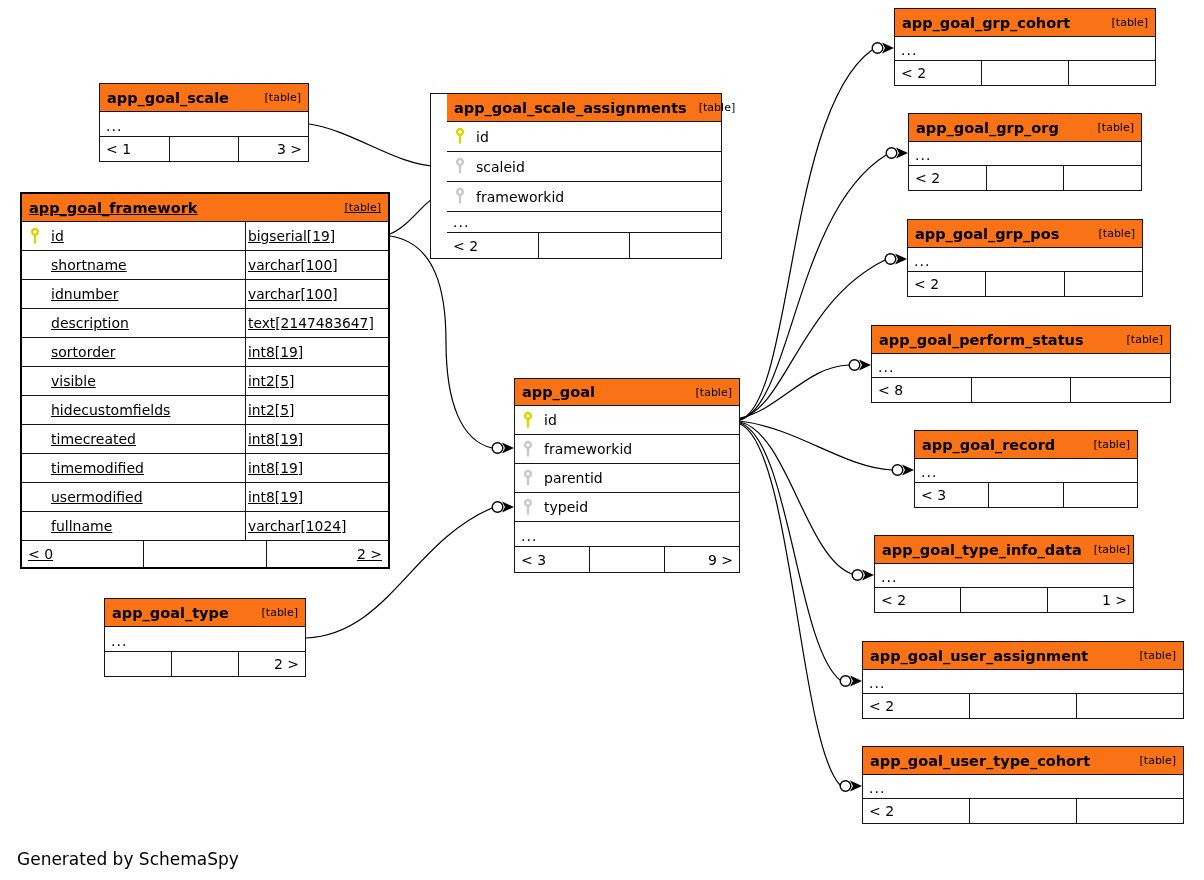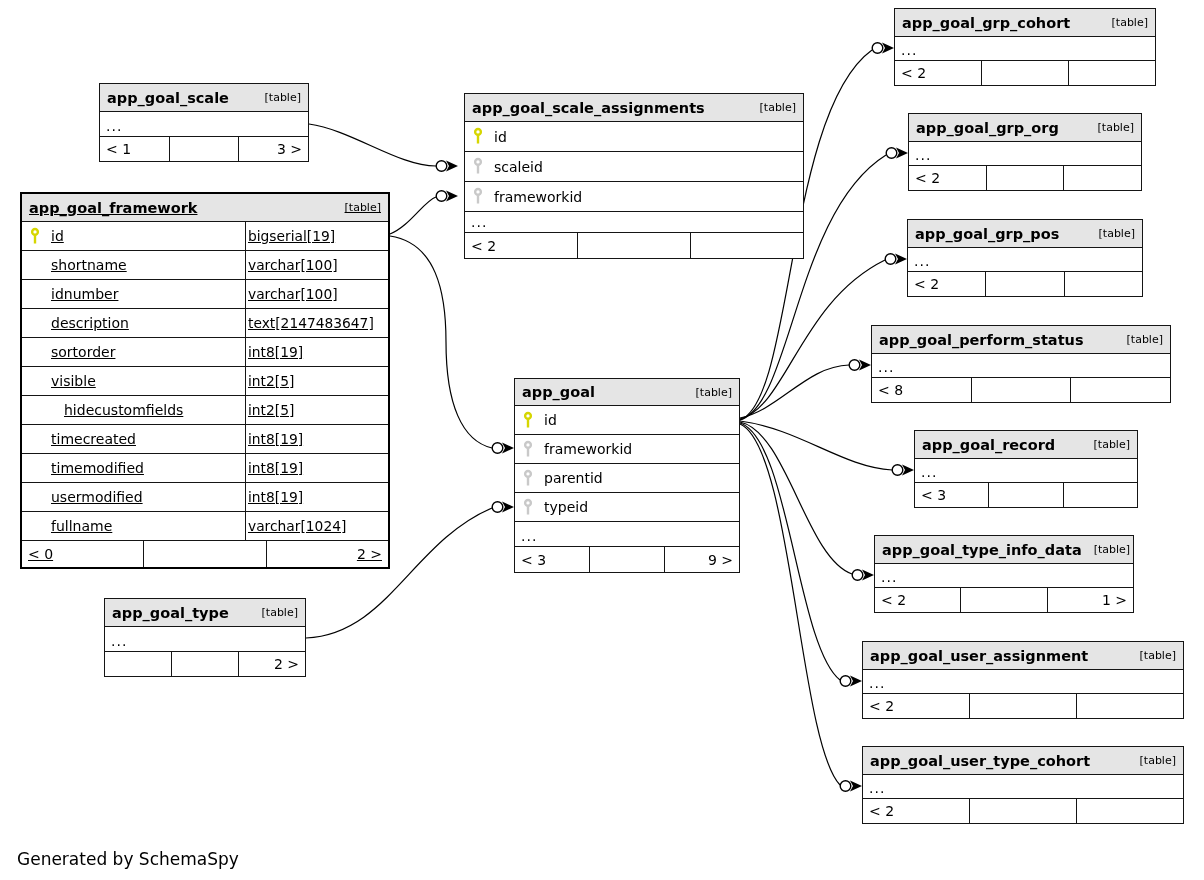--- a/index.html
+++ b/index.html
@@ -9,21 +9,21 @@
     overflow:hidden;
   }
   #edges { position:absolute; left:0; top:0; z-index:0; }
   .tbl {
     position:absolute; z-index:1; background:#fff;
     border:1px solid #151515; box-sizing:border-box; font-size:14px;
   }
   .tbl.main { border:2px solid #000;text-decoration:underline; }
   .tbl-header {
     display:flex; justify-content:space-between; align-items:center;
-    background:#e5e5e5; border-bottom:1px solid #151515;
+    background:#f97316; border-bottom:1px solid #151515;
     padding:0 7px; box-sizing:border-box;
   }
   .tbl-name { font-weight:bold; font-size:14.5px; white-space:nowrap; }
   .tbl-badge { font-weight:normal; font-size:11px; white-space:nowrap; padding-left:12px; }
   .col-row {
     display:flex; align-items:center; border-bottom:1px solid #151515;
     box-sizing:border-box; padding:0; overflow:hidden;
   }
   .icon-slot { width:13px; margin-left:7px; margin-right:9px; flex:0 0 auto; display:flex; align-items:center; }
   .col-name { flex:1; white-space:nowrap; overflow:hidden; }
@@ -158,21 +158,21 @@
       <div class="col-row" style="height: 29px;">
         <span class="icon-slot"></span>
         <span class="col-name">sortorder</span>
         <span class="col-type" style="width: 143px;">int8[19]</span>
       </div>
       <div class="col-row" style="height: 29px;">
         <span class="icon-slot"></span>
         <span class="col-name">visible</span>
         <span class="col-type" style="width: 143px;">int2[5]</span>
       </div>
-      <div class="col-row" style="height: 29px; padding-left: 13px;">
+      <div class="col-row" style="height: 29px;">
         <span class="icon-slot"></span>
         <span class="col-name">hidecustomfields</span>
         <span class="col-type" style="width: 143px;">int2[5]</span>
       </div>
       <div class="col-row" style="height: 29px;">
         <span class="icon-slot"></span>
         <span class="col-name">timecreated</span>
         <span class="col-type" style="width: 143px;">int8[19]</span>
       </div>
       <div class="col-row" style="height: 29px;">
@@ -189,21 +189,21 @@
         <span class="icon-slot"></span>
         <span class="col-name">fullname</span>
         <span class="col-type" style="width: 143px;">varchar[1024]</span>
       </div>
       <div class="footer-row" style="height: 26px;">
         <div class="footer-cell">&lt; 0</div>
         <div class="footer-cell"></div>
         <div class="footer-cell right">2 &gt;</div>
       </div>
     </div>
-    <div class="tbl" style="left: 464px; top: 93px; width: 340px;">
+    <div class="tbl" style="left: 430px; top: 93px; width: 292px; padding-left: 16px;">
       <div class="tbl-header" style="height: 28px;">
         <span class="tbl-name">app_goal_scale_assignments</span>
         <span class="tbl-badge">[table]</span>
       </div>
       <div class="col-row" style="height: 30px;">
         <span class="icon-slot">
           <svg width="12" height="19" viewBox="0 0 13 20">
             <circle cx="6.5" cy="5" r="3.1" fill="none" stroke="#d6d600" stroke-width="2.6"></circle>
             <line x1="6.5" y1="8.6" x2="6.5" y2="17.6" stroke="#d6d600" stroke-width="2.6"></line>
           </svg>

